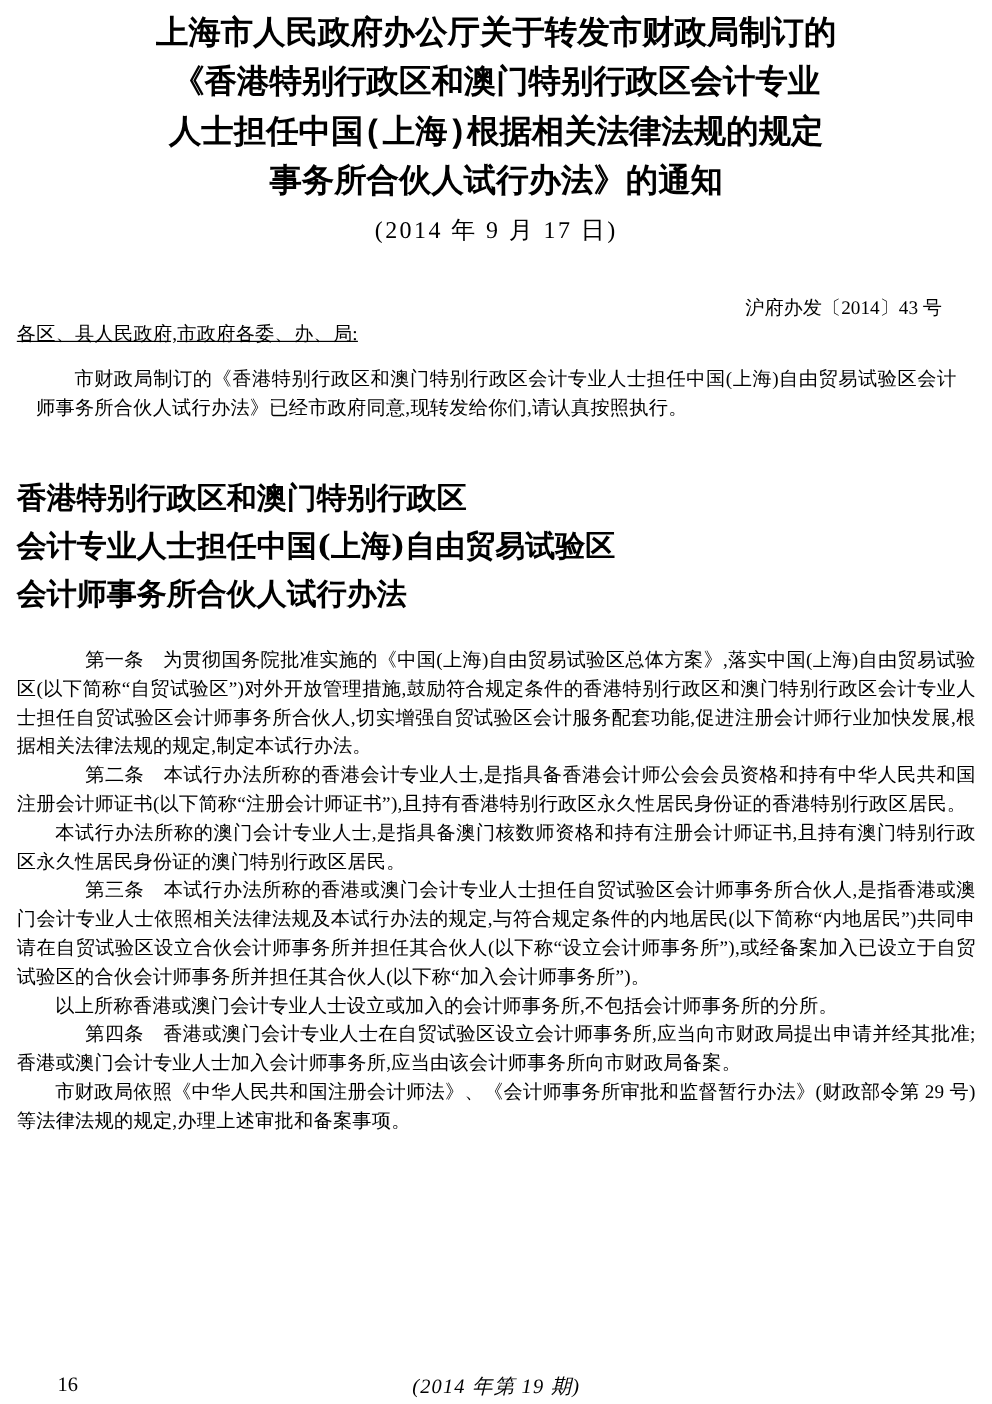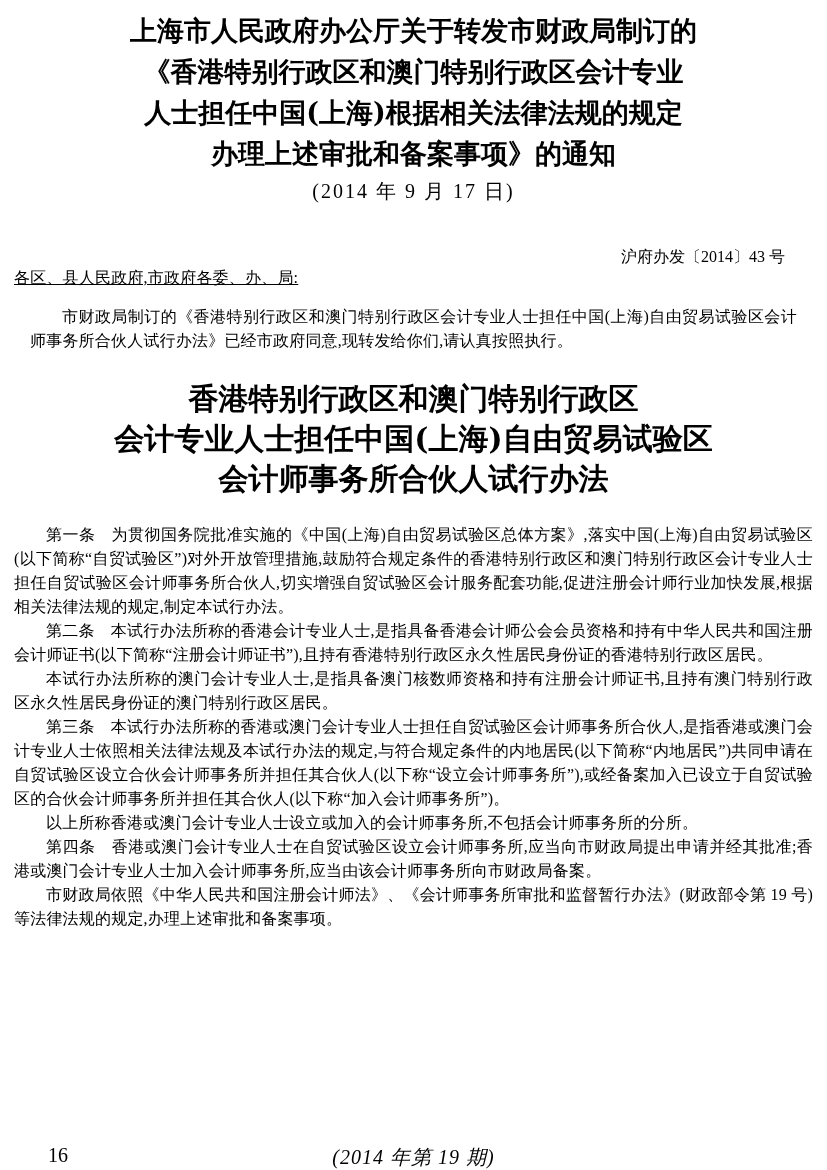--- a/index.html
+++ b/index.html
@@ -27,20 +27,21 @@
     font-weight: bold;
     font-size: 27px;
     line-height: 41px;
     letter-spacing: 0px;
     margin-top: 10px;
     font-family: "DejaVu Serif", "Liberation Serif", serif;
   }
   .doc-title .tline {
     display: block;
     white-space: nowrap;
+    font-family: Liberation Mono, monospace;
   }
   .doc-date {
     text-align: center;
     font-size: 20px;
     margin-top: 4px;
     letter-spacing: 2px;
     font-family: "Liberation Serif", serif;
   }
   .doc-number {
     text-align: right;
@@ -59,51 +60,52 @@
     line-height: 24px;
     text-align: justify;
     text-justify: inter-ideograph;
     letter-spacing: 0.2px;
     margin: 16px;
   }
   .indent2 {
     text-indent: 32px;
   }
   .section-title {
-    text-align: center;
+    text-align: left;
     font-weight: bold;
-    font-size: 30px;
+    font-size: 25px;
     line-height: 40px;
-    margin-top: 26px;
+    margin-top: 42px;
     font-family: "DejaVu Serif", "Liberation Serif", serif;
   }
   .section-title .tline {
     display: block;
     white-space: nowrap;
   }
   .articles {
     margin-top: 24px;
   }
   .articles p {
     margin: 0;
   }
   .art-label {
     font-weight: normal;
+    margin-left: 25px;
   }
   .art-gap {
     display: inline-block;
     width: 16px;
   }
   .footer {
     position: absolute;
     left: 0;
     right: 0;
     bottom: 14px;
     height: 22px;
-    font-size: 20px;
+    font-size: 17px;
   }
   .footer .pagenum {
     position: absolute;
     left: 48px;
     top: 0;
   }
   .footer .issue {
     position: absolute;
     left: 0;
     right: 0;
@@ -115,21 +117,21 @@
 </style>
 </head>
 <body>
 
 <div class="page">
 
   <div class="doc-title">
     <span class="tline">上海市人民政府办公厅关于转发市财政局制订的</span>
     <span class="tline">《香港特别行政区和澳门特别行政区会计专业</span>
     <span class="tline">人士担任中国(上海)根据相关法律法规的规定</span>
-    <span class="tline">办理上述审批和备案事项》的通知</span>
+    <span class="tline">事务所合伙人试行办法》的通知</span>
   </div>
 
   <div class="doc-date">(2014 年 9 月 17 日)</div>
 
   <div class="doc-number">沪府办发〔2014〕43 号</div>
 
   <div class="salutation">各区、县人民政府,市政府各委、办、局:</div>
 
   <p class="body-para indent2">市财政局制订的《香港特别行政区和澳门特别行政区会计专业人士担任中国(上海)自由贸易试验区会计师事务所合伙人试行办法》已经市政府同意,现转发给你们,请认真按照执行。</p>
 
@@ -139,21 +141,21 @@
     <span class="tline">会计师事务所合伙人试行办法</span>
   </div>
 
   <div class="articles">
     <p class="body-para indent2"><span class="art-label">第一条</span><span class="art-gap"></span><span>为贯彻国务院批准实施的《中国(上海)自由贸易试验区总体方案》,落实中国(上海)自由贸易试验区(以下简称“自贸试验区”)对外开放管理措施,鼓励符合规定条件的香港特别行政区和澳门特别行政区会计专业人士担任自贸试验区会计师事务所合伙人,切实增强自贸试验区会计服务配套功能,促进注册会计师行业加快发展,根据相关法律法规的规定,制定本试行办法。</span></p>
     <p class="body-para indent2"><span class="art-label">第二条</span><span class="art-gap"></span><span>本试行办法所称的香港会计专业人士,是指具备香港会计师公会会员资格和持有中华人民共和国注册会计师证书(以下简称“注册会计师证书”),且持有香港特别行政区永久性居民身份证的香港特别行政区居民。</span></p>
     <p class="body-para indent2"><span>本试行办法所称的澳门会计专业人士,是指具备澳门核数师资格和持有注册会计师证书,且持有澳门特别行政区永久性居民身份证的澳门特别行政区居民。</span></p>
     <p class="body-para indent2"><span class="art-label">第三条</span><span class="art-gap"></span><span>本试行办法所称的香港或澳门会计专业人士担任自贸试验区会计师事务所合伙人,是指香港或澳门会计专业人士依照相关法律法规及本试行办法的规定,与符合规定条件的内地居民(以下简称“内地居民”)共同申请在自贸试验区设立合伙会计师事务所并担任其合伙人(以下称“设立会计师事务所”),或经备案加入已设立于自贸试验区的合伙会计师事务所并担任其合伙人(以下称“加入会计师事务所”)。</span></p>
     <p class="body-para indent2"><span>以上所称香港或澳门会计专业人士设立或加入的会计师事务所,不包括会计师事务所的分所。</span></p>
     <p class="body-para indent2"><span class="art-label">第四条</span><span class="art-gap"></span><span>香港或澳门会计专业人士在自贸试验区设立会计师事务所,应当向市财政局提出申请并经其批准;香港或澳门会计专业人士加入会计师事务所,应当由该会计师事务所向市财政局备案。</span></p>
-    <p class="body-para indent2"><span>市财政局依照《中华人民共和国注册会计师法》、《会计师事务所审批和监督暂行办法》(财政部令第 19 号)等法律法规的规定,办理上述审批和备案事项。</span></p>
+    <p class="body-para indent2"><span>市财政局依照《中华人民共和国注册会计师法》、《会计师事务所审批和监督暂行办法》(财政部令第 29 号)等法律法规的规定,办理上述审批和备案事项。</span></p>
   </div>
 
   <div class="footer">
     <span class="pagenum">16</span>
     <span class="issue">(2014 年第 19 期)</span>
   </div>
 
 </div>
 
 </body></html>

